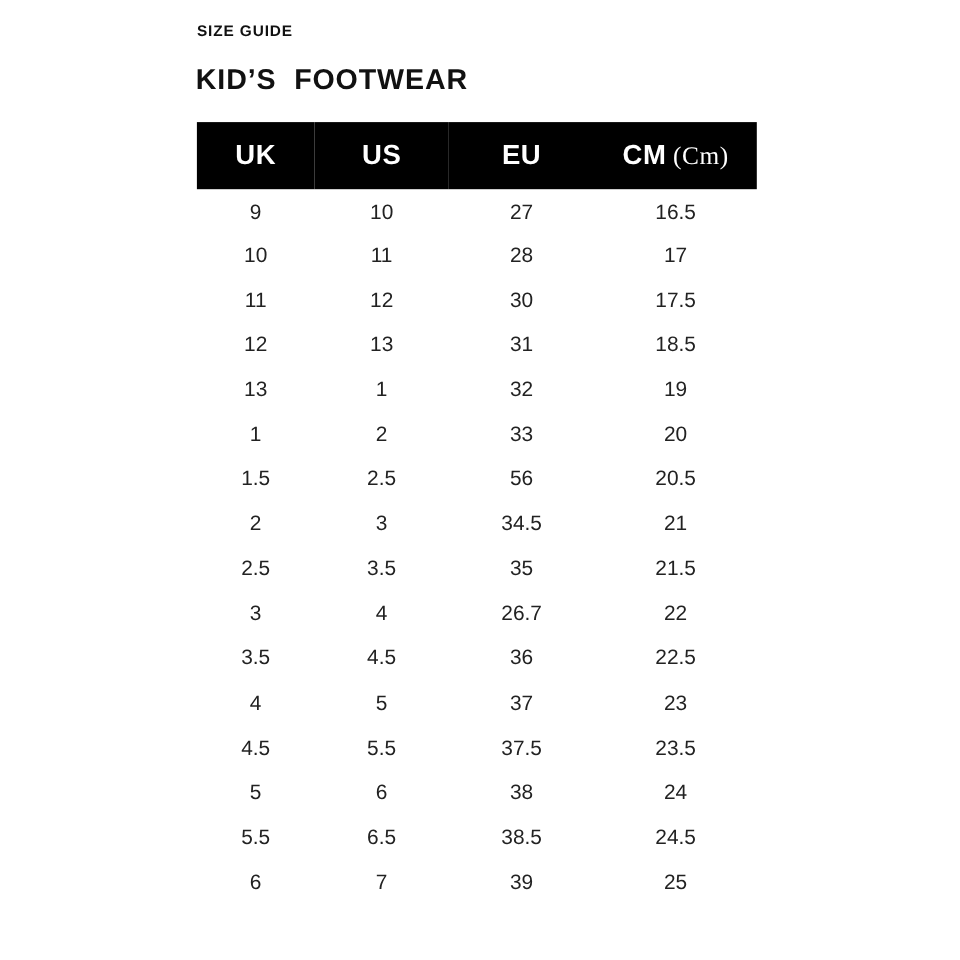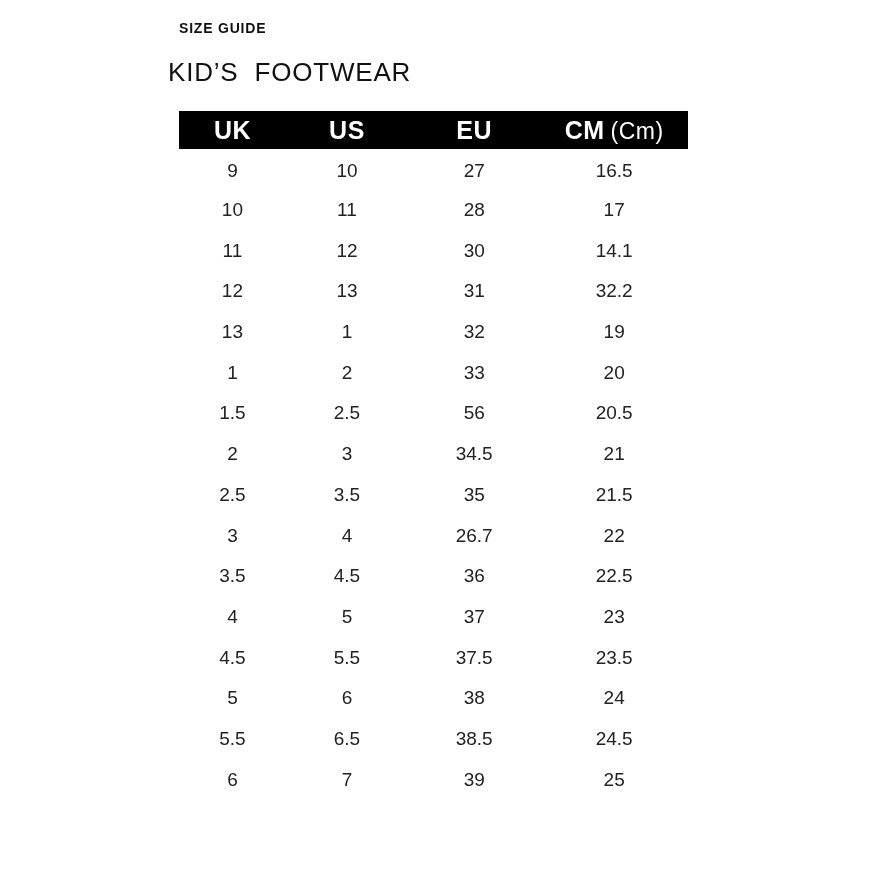--- a/index.html
+++ b/index.html
@@ -21,52 +21,53 @@
   .eyebrow{
     position:absolute;
     left:179px;top:20px;
     font-size:14px;
     font-weight:700;
     letter-spacing:0.8px;
     color:var(--title-text);
   }
   .title{
     position:absolute;
-    left:168px;top:57px;
+    left:178px;top:57px;
     font-size:26px;
-    font-weight:400;
+    font-weight:700;
     letter-spacing:0.8px;
     white-space:pre;
     color:var(--title-text);
     text-align:center;
   }
   table.size-table{
     position:absolute;
     left:179px;top:111px;
     width:509px;
     border-collapse:collapse;
     table-layout:fixed;
   }
   table.size-table th{
     background:var(--header-bg);
     color:var(--header-text);
-    height:38px;
+    height:49px;
     font-size:25px;
     font-weight:700;
     letter-spacing:0.5px;
     text-align:center;
     vertical-align:middle;
-    padding:4px;
+    padding:16px;
   }
   table.size-table th .h-suffix{
     font-weight:400;
     font-size:23px;
   }
   table.size-table th .h-suffix:not(:empty){
     margin-left:6px;
+    font-family:Liberation Serif, serif;
   }
   table.size-table td{
     height:40.7px;
     font-size:19px;
     font-weight:500;
     text-align:center;
     vertical-align:middle;
     color:var(--body-text);
     padding:0;
   }
@@ -105,27 +106,27 @@
       <tr>
         <td>10</td>
         <td>11</td>
         <td>28</td>
         <td>17</td>
       </tr>
       <tr>
         <td>11</td>
         <td>12</td>
         <td>30</td>
-        <td>14.1</td>
+        <td>17.5</td>
       </tr>
       <tr>
         <td>12</td>
         <td>13</td>
         <td>31</td>
-        <td>32.2</td>
+        <td>18.5</td>
       </tr>
       <tr>
         <td>13</td>
         <td>1</td>
         <td>32</td>
         <td>19</td>
       </tr>
       <tr>
         <td>1</td>
         <td>2</td>

